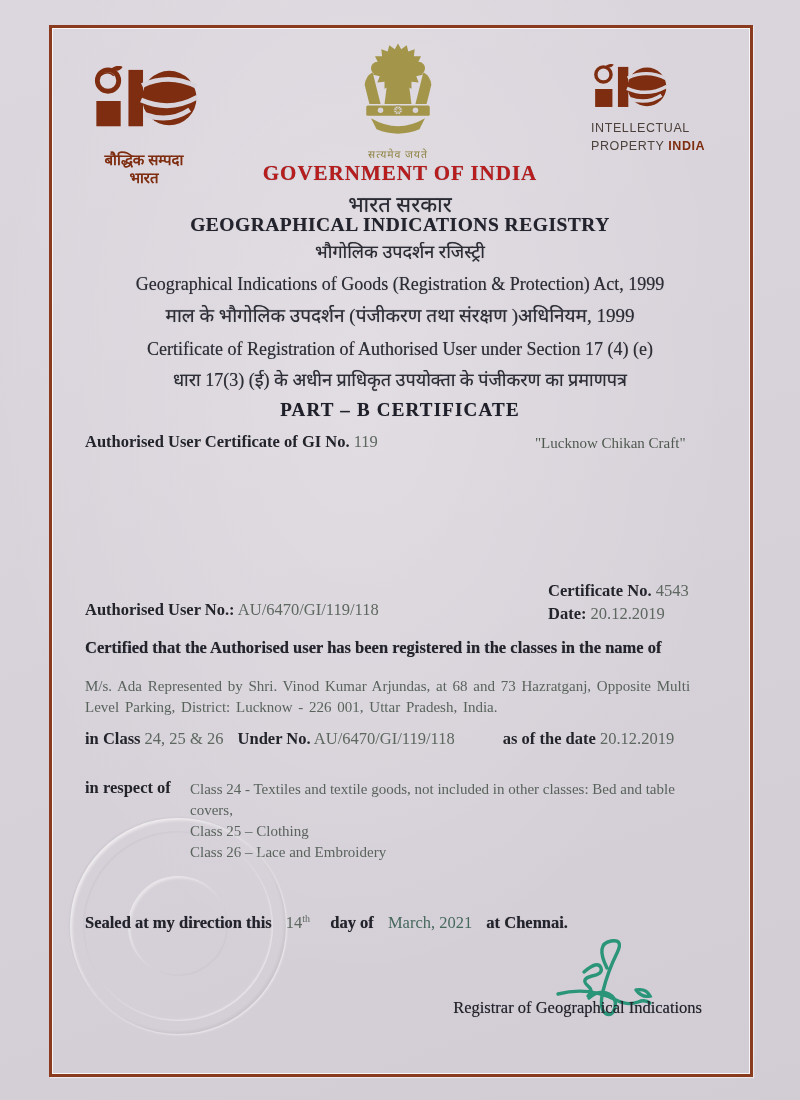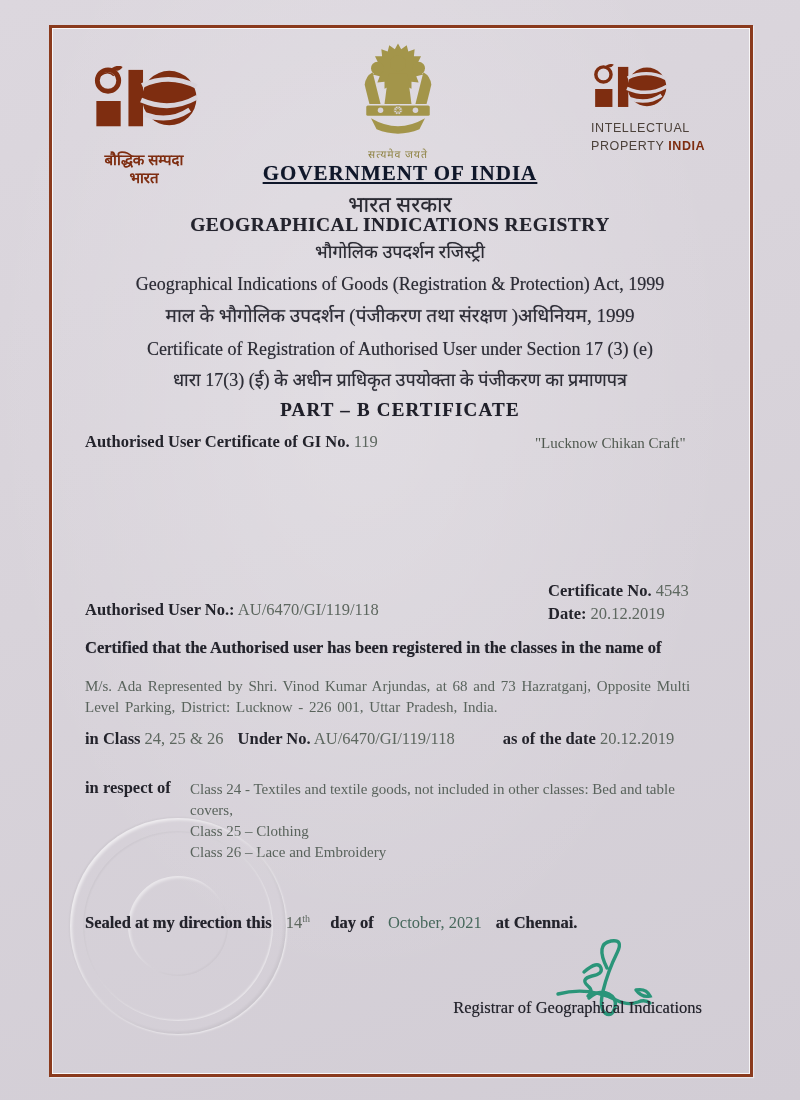--- a/index.html
+++ b/index.html
@@ -23,21 +23,21 @@
   .logo-right{position:absolute;left:591px;top:64px;width:140px;text-align:left;}
   .logo-caption{font-weight:bold;color:#7e2d10;font-size:15px;line-height:18px;margin-top:11px;}
   .logo-right .cap{font-family:"Liberation Sans","DejaVu Sans",sans-serif;font-size:12.5px;
     letter-spacing:.6px;color:#4c413a;line-height:16px;margin-top:2px;}
   .logo-right .cap b{color:#7e2d10;}
   .emblem{position:absolute;left:340px;top:42px;width:116px;text-align:center;}
   .motto{font-size:10.5px;color:#8d8140;letter-spacing:1px;margin-top:1px;}
   
   .c{position:absolute;left:0;width:800px;text-align:center;}
   .soft{text-shadow:0 0 .7px rgba(42,42,54,.55);}
-  .h-gov-en{top:161px;font-size:21px;font-weight:bold;letter-spacing:1px;color:#0f172a;text-decoration:underline;}
+  .h-gov-en{top:161px;font-size:21px;font-weight:bold;letter-spacing:1px;color:#b91c1c;}
   .h-gov-hi{top:188px;font-size:22px;color:#2a2a32;}
   .h-reg-en{top:214px;font-size:19.5px;font-weight:bold;letter-spacing:.5px;color:#23232d;}
   .h-reg-hi{top:239px;font-size:18px;color:#2a2a32;}
   .h-act-en{top:274px;font-size:18px;color:#2d2d36;}
   .h-act-hi{top:302px;font-size:19px;color:#2d2d36;}
   .h-cert-en{top:339px;font-size:18px;color:#2d2d36;}
   .h-cert-hi{top:367px;font-size:18px;color:#2d2d36;}
   .h-part{top:399px;font-size:19px;font-weight:bold;letter-spacing:1.2px;color:#1f1f29;}
   
   .lbl{font-weight:bold;color:#23232b;}
@@ -157,21 +157,21 @@
       <b>INDIA</b>
     </div>
   </div>
 
   <div class="c h-gov-en soft">GOVERNMENT OF INDIA</div>
   <div class="c h-reg-en soft">GEOGRAPHICAL INDICATIONS REGISTRY</div>
   <div class="c h-gov-hi soft">भारत सरकार</div>
   <div class="c h-reg-hi soft">भौगोलिक उपदर्शन रजिस्ट्री</div>
   <div class="c h-act-en soft">Geographical Indications of Goods (Registration &amp; Protection) Act, 1999</div>
   <div class="c h-act-hi soft">माल के भौगोलिक उपदर्शन (पंजीकरण तथा संरक्षण )अधिनियम, 1999</div>
-  <div class="c h-cert-en soft">Certificate of Registration of Authorised User under Section 17 (3) (e)</div>
+  <div class="c h-cert-en soft">Certificate of Registration of Authorised User under Section 17 (4) (e)</div>
   <div class="c h-cert-hi soft">धारा 17(3) (ई) के अधीन प्राधिकृत उपयोक्ता के पंजीकरण का प्रमाणपत्र</div>
   <div class="c h-part soft">PART – B CERTIFICATE</div>
 
   <div class="row gi-line">
     <span class="lbl">Authorised User Certificate of GI No.</span>
     <span class="val">119</span>
   </div>
   <div class="gi-name">"Lucknow Chikan Craft"</div>
 
   <div class="row certno">
@@ -212,21 +212,21 @@
 
   <div class="seal">
     <div class="r2"></div>
     <div class="r3"></div>
   </div>
 
   <div class="row sealedline">
     <span class="lbl soft">Sealed at my direction this</span><span class="sp1"></span>
     <span class="val"><span>14</span><sup>th</sup></span><span class="sp2"></span>
     <span class="lbl soft">day of</span><span class="sp1"></span>
-    <span class="val-green">October, 2021</span><span class="sp1"></span>
+    <span class="val-green">March, 2021</span><span class="sp1"></span>
     <span class="lbl soft">at Chennai.</span>
   </div>
 
   <div class="signature">
     <svg width="140" height="92" viewBox="0 0 140 92">
       <g fill="none" stroke="#2a9579" stroke-width="3.4" stroke-linecap="round">
         <path d="M67 30 q-12-24 4-27 q13-2 6 12 q-9 18-14 38 q-4 17 2 22 q7 5 10-6 q2-9-6-13 q-10-5-20 4"></path>
         <path d="M44 34 q14-12 17-4 q2 6-9 8 q-12 3-4 10 q6 5 0 10"></path>
         <path d="M18 56 q30-8 58 6 q12 6 22 2 q7-3 12 1"></path>
         <path d="M96 52 q10-2 14 6 q-8 2-14-6"></path>

